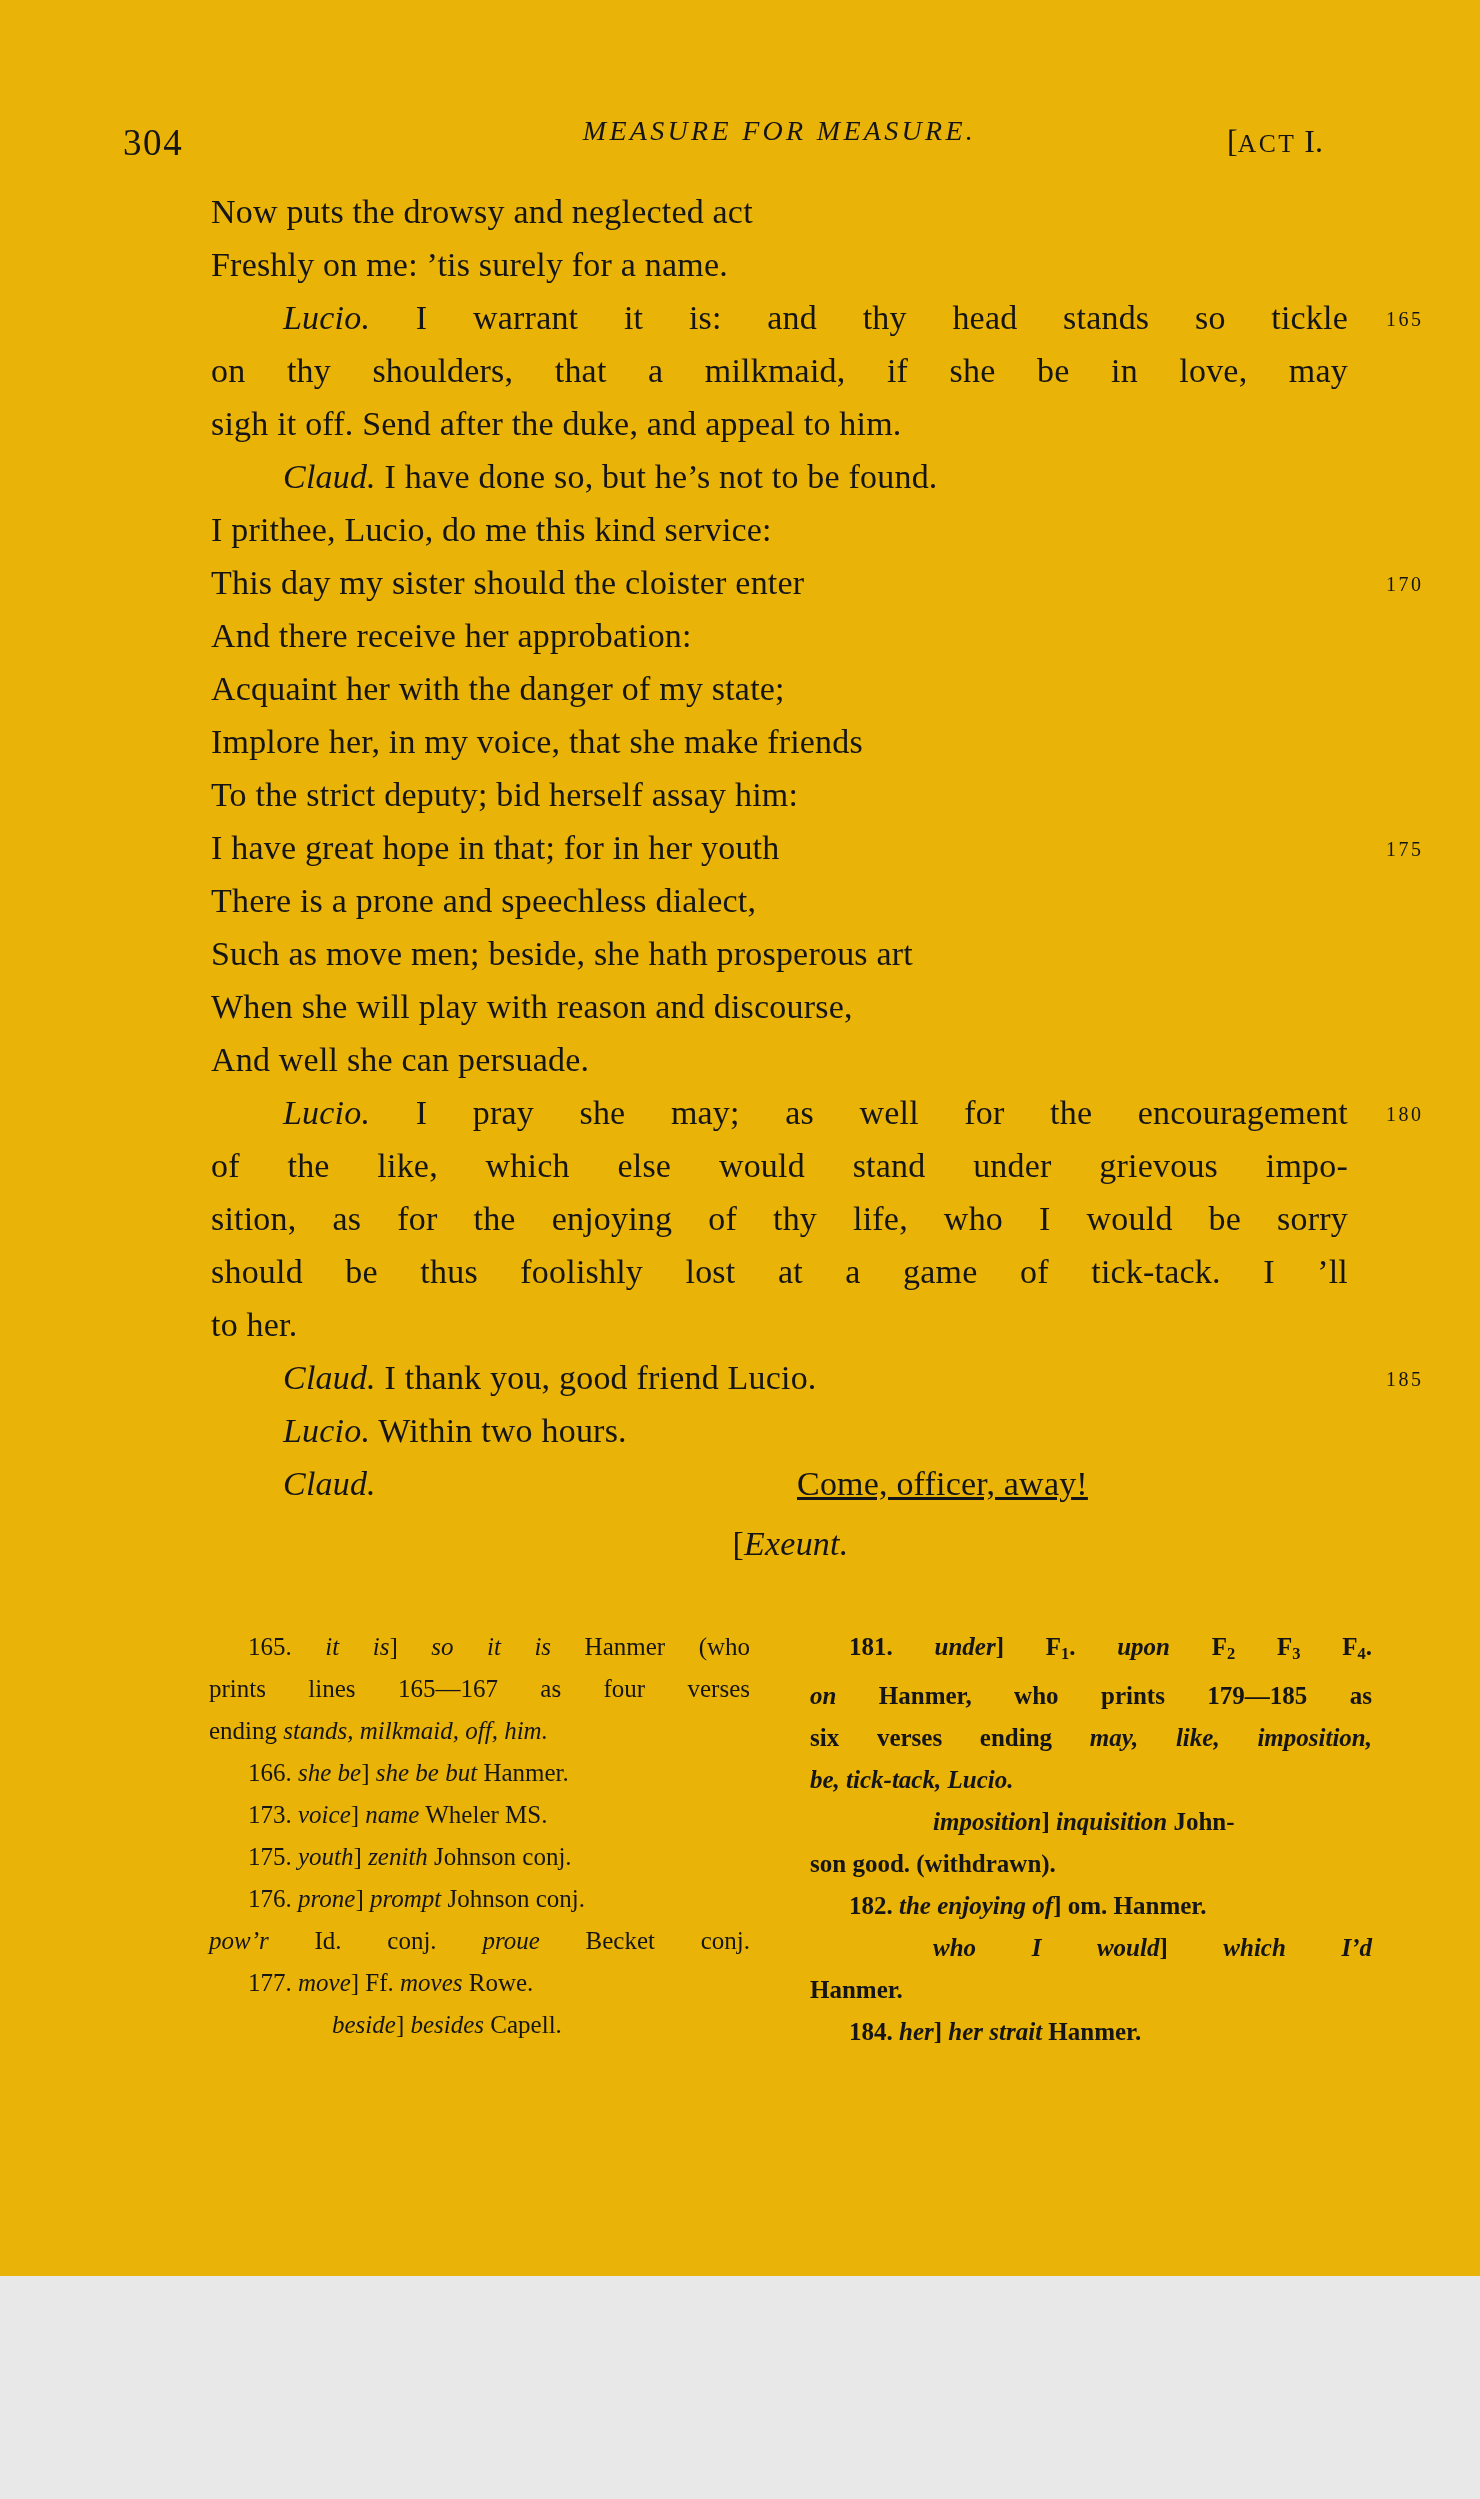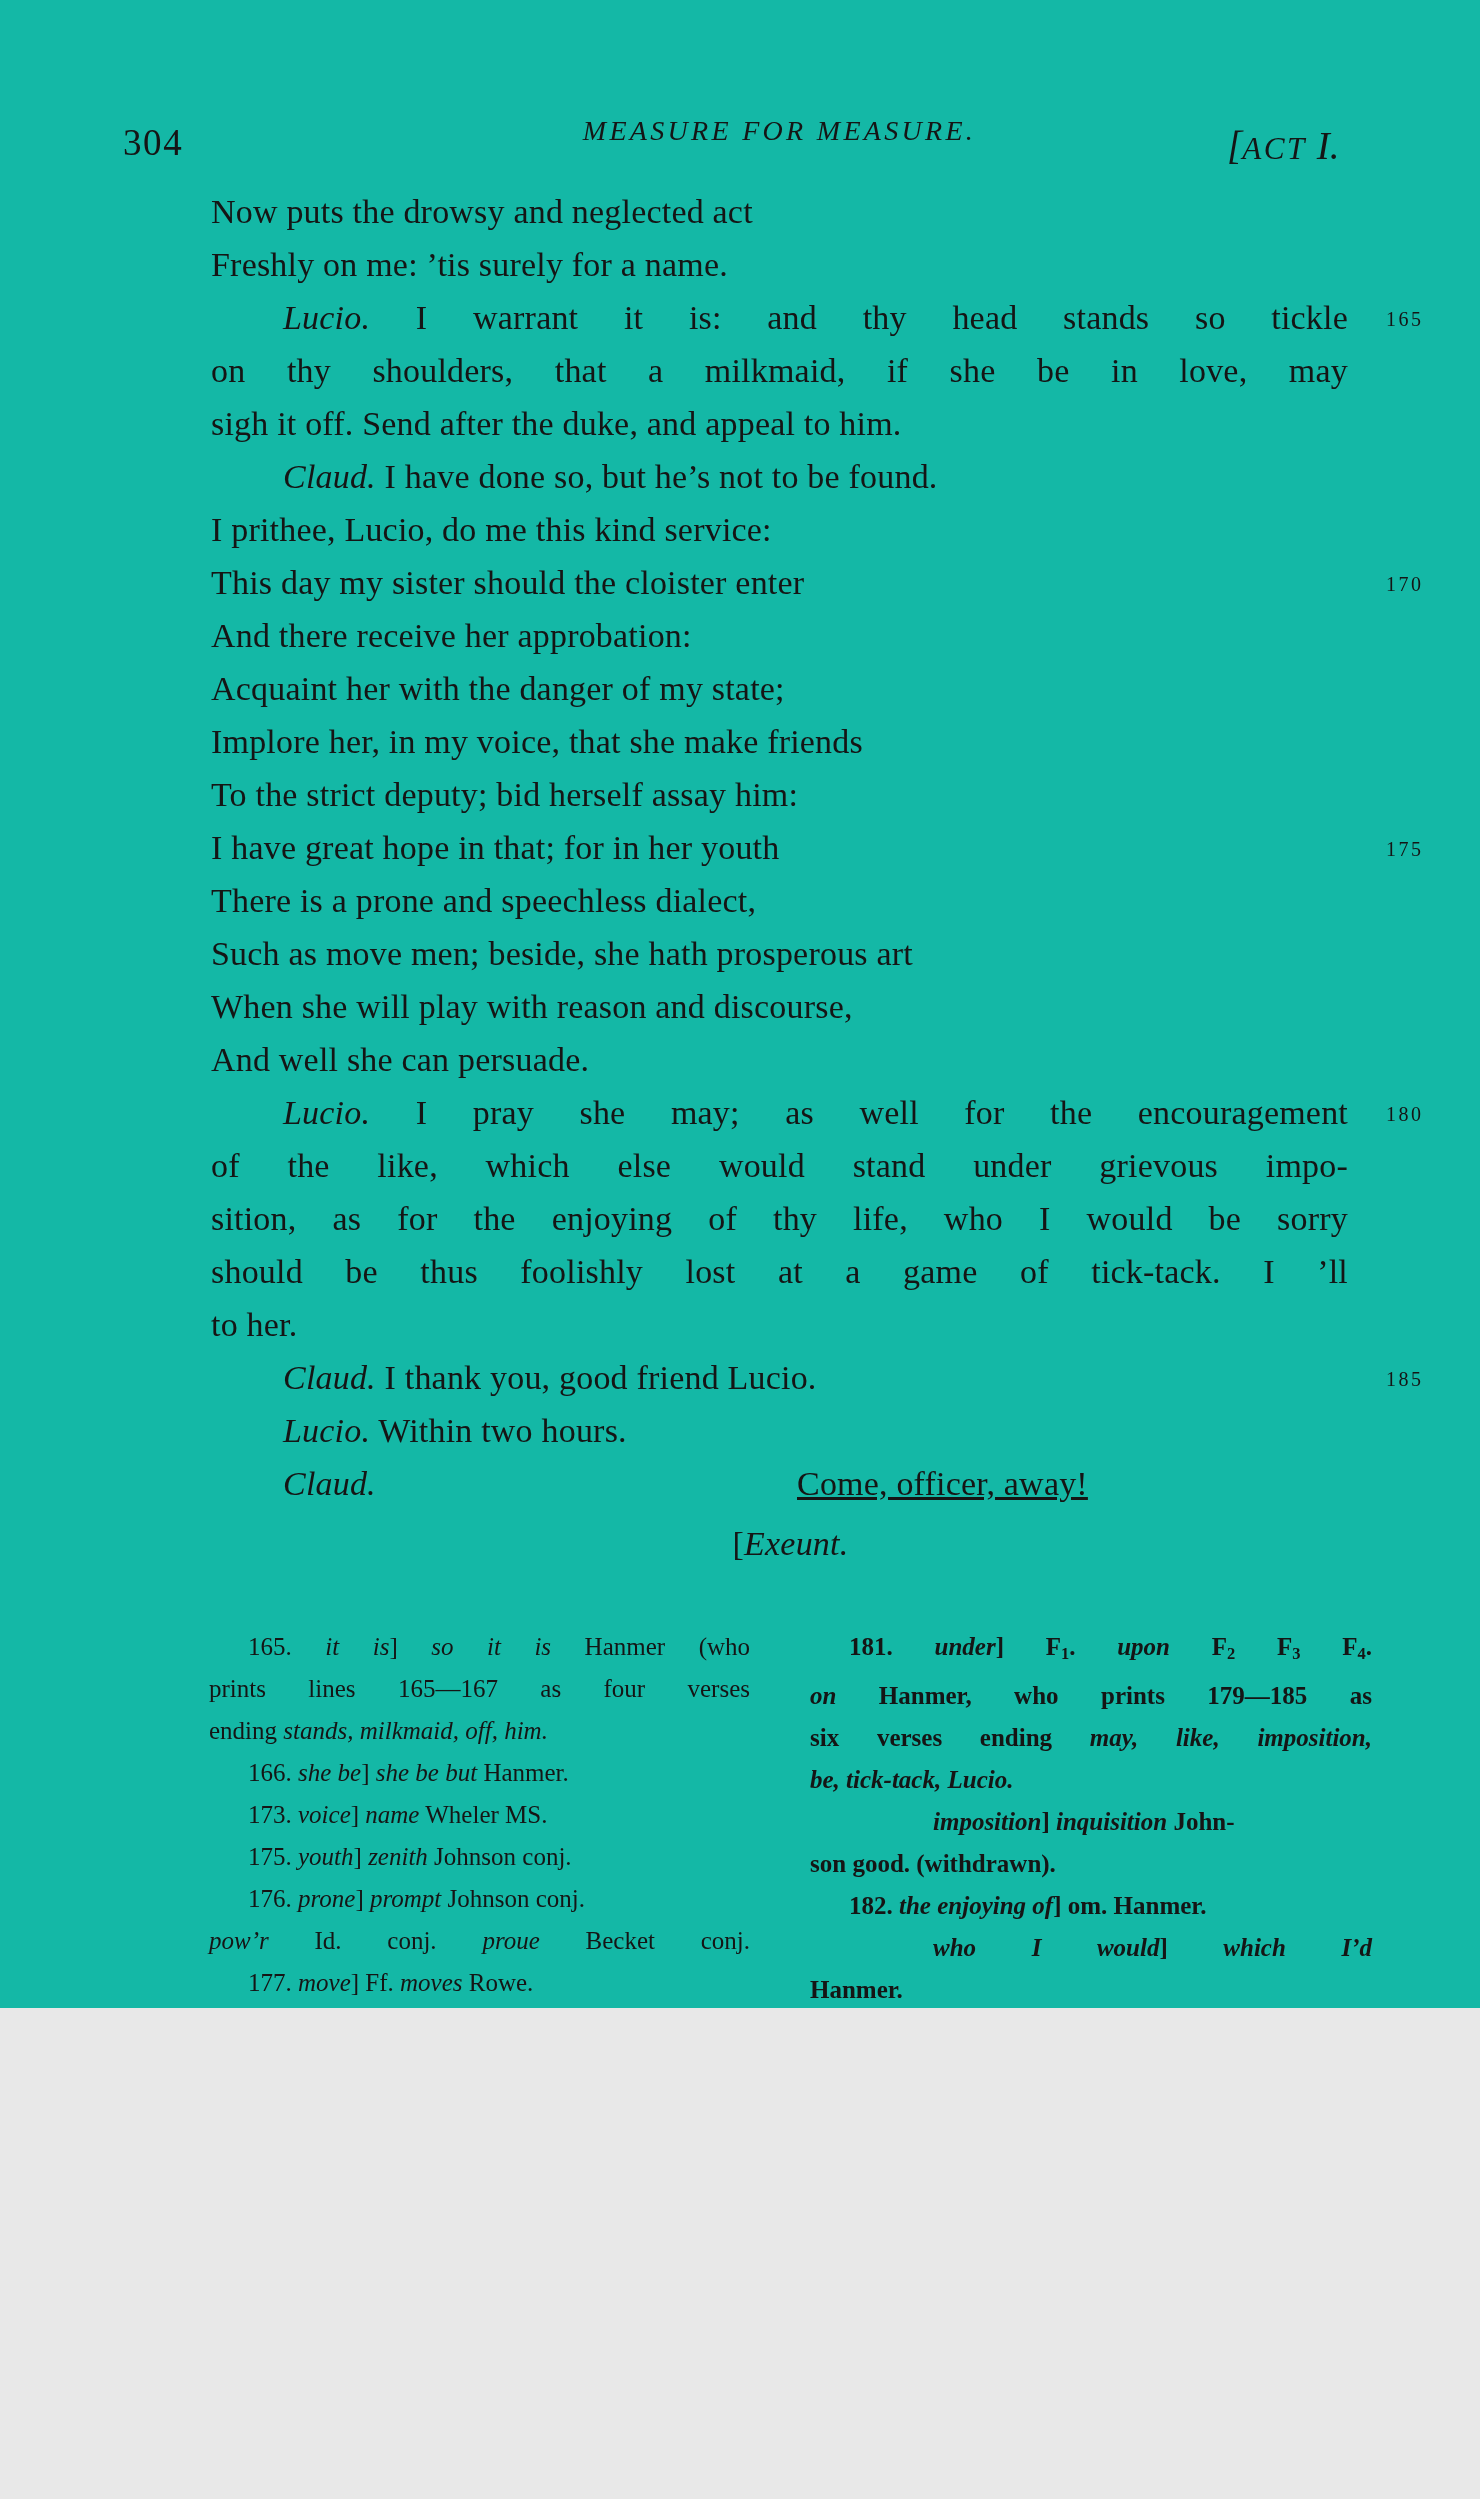--- a/index.html
+++ b/index.html
@@ -1,30 +1,30 @@
 <!DOCTYPE html>
 <html style="font-size:13px"><head>
 <meta charset="utf-8">
 <style>
   html,body{margin:0;padding:0;background:#e8e8e8;}
   .page{
     position:relative;
-    width:1481px;height:2008px;
-    background:#14b8a6;
+    width:1481px;height:2276px;
+    background:#eab308;
     color:#151515;
     font-family:"Liberation Serif","DejaVu Serif",serif;
     overflow:hidden;
   }
   
   .pageno{position:absolute;left:123px;top:121px;font-size:37px;letter-spacing:1.6px;}
   .runtitle{
     position:absolute;left:211px;top:115px;width:1137px;
     text-align:center;font-style:italic;font-size:28px;letter-spacing:3.3px;
   }
-  .actlabel{position:absolute;left:1227px;top:123px;font-size:39px;font-style:italic;}
+  .actlabel{position:absolute;left:1227px;top:123px;font-size:32px;}
   
   .main{
     position:absolute;left:211px;top:185px;width:1137px;
     font-size:34px;line-height:53px;letter-spacing:0.2px;
   }
   .line{position:relative;height:53px;}
   .line.sp{text-indent:72px;}
   .line.just{text-align:justify;text-align-last:justify;}
   .lnum{
     position:absolute;left:1175px;top:1.6px;

